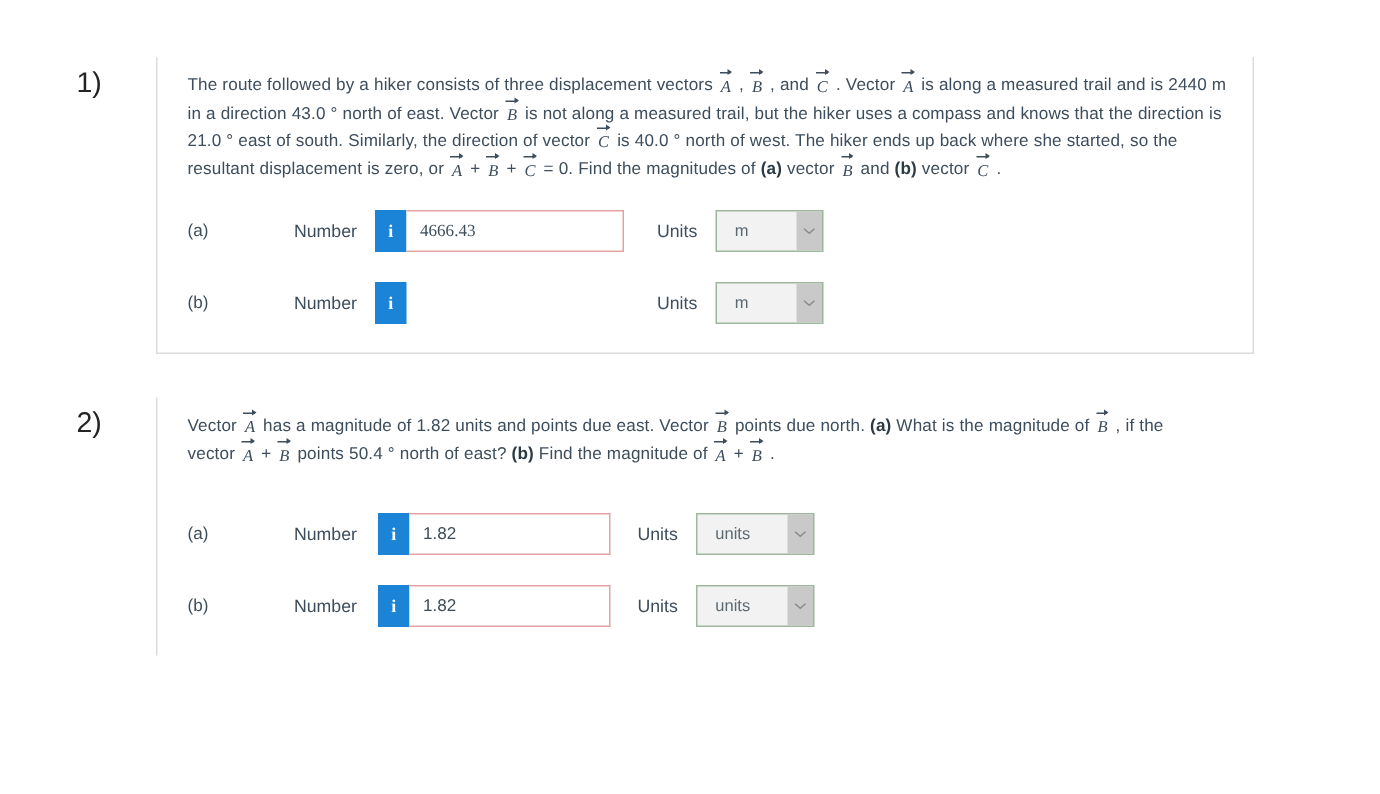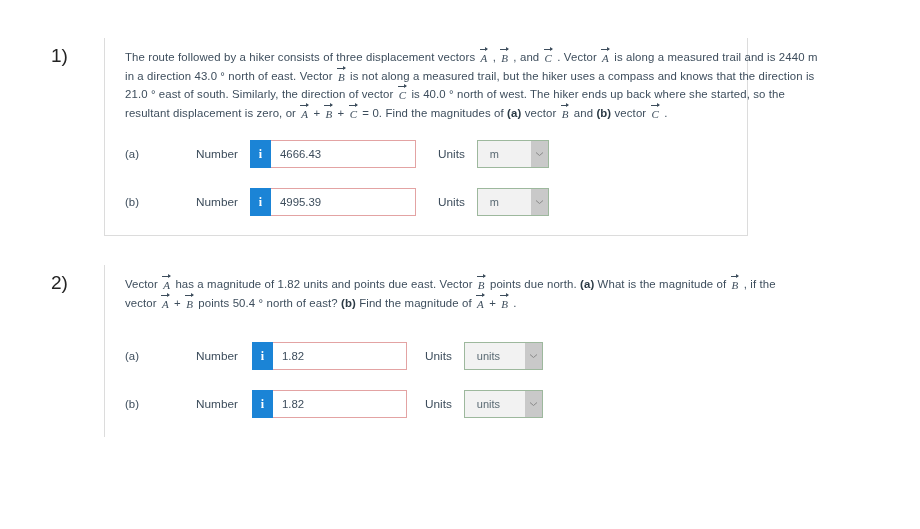--- a/index.html
+++ b/index.html
@@ -200,23 +200,23 @@
     align-self: stretch;
     background: #c9c9c9;
     display: flex;
     align-items: center;
     justify-content: center;
   }
   .units-select .sel-arrow svg { display: block; }
 
   
   #problem-1 { left: 42px; top: 38px; }
-  #problem-1 .problem-body { width: 644px; min-height: 187px; }
+  #problem-1 .problem-body { width: 732px; min-height: 187px; }
   #problem-1 .question-text { width: 695px; }
-  #problem-1 .num-input { width: 145px; }
+  #problem-1 .num-input { width: 145px; font-family: Liberation Serif, serif; }
   #problem-1 .number-field { width: 166px; }
   #problem-1 .units-select { width: 72px; }
   #problem-1 .answer-rows { margin-top: 17px; }
 
   
   #problem-2 { left: 42px; top: 265px; }
   #problem-2 .problem-body { width: 700px; min-height: 168px; }
   #problem-2 .question-text { width: 660px; }
   #problem-2 .num-input { width: 134px; }
   #problem-2 .number-field { width: 155px; }
@@ -249,21 +249,20 @@
                   <path d="M1 1.5 L4.5 4.5 L8 1.5" stroke="#8a8a8a" stroke-width="1" fill="none"></path>
                 </svg>
               </span>
             </div>
           </div>
           <div class="answer-row">
             <span class="row-letter">(b)</span>
             <span class="row-label">Number</span>
             <div class="number-field">
               <button class="info-btn">i</button>
-              <input class="num-input" type="text" value="4995.39" style="">
             </div>
             <span class="units-label">Units</span>
             <div class="units-select">
               <span class="sel-value">m</span>
               <span class="sel-arrow">
                 <svg width="9" height="6" viewBox="0 0 9 6">
                   <path d="M1 1.5 L4.5 4.5 L8 1.5" stroke="#8a8a8a" stroke-width="1" fill="none"></path>
                 </svg>
               </span>
             </div>

